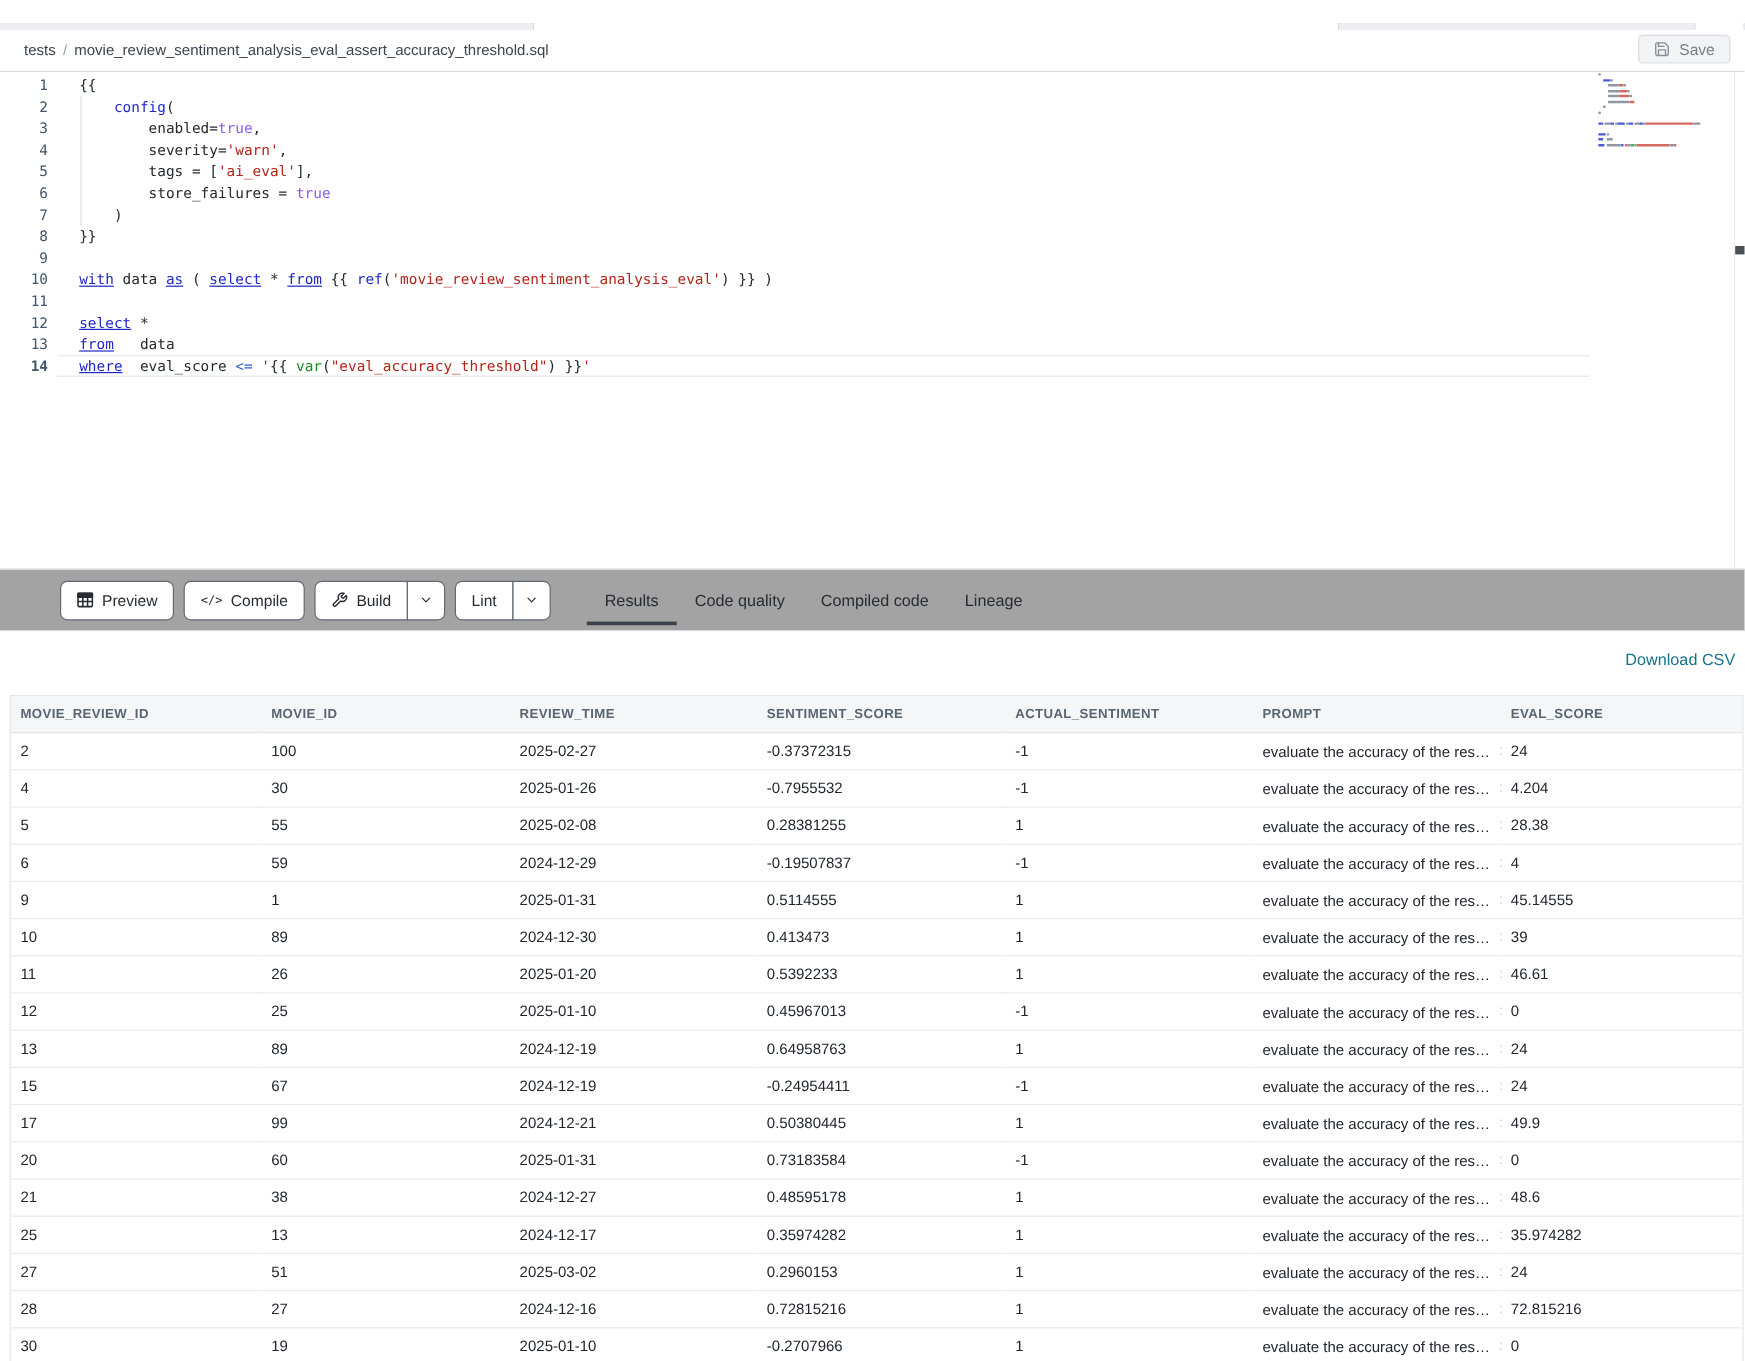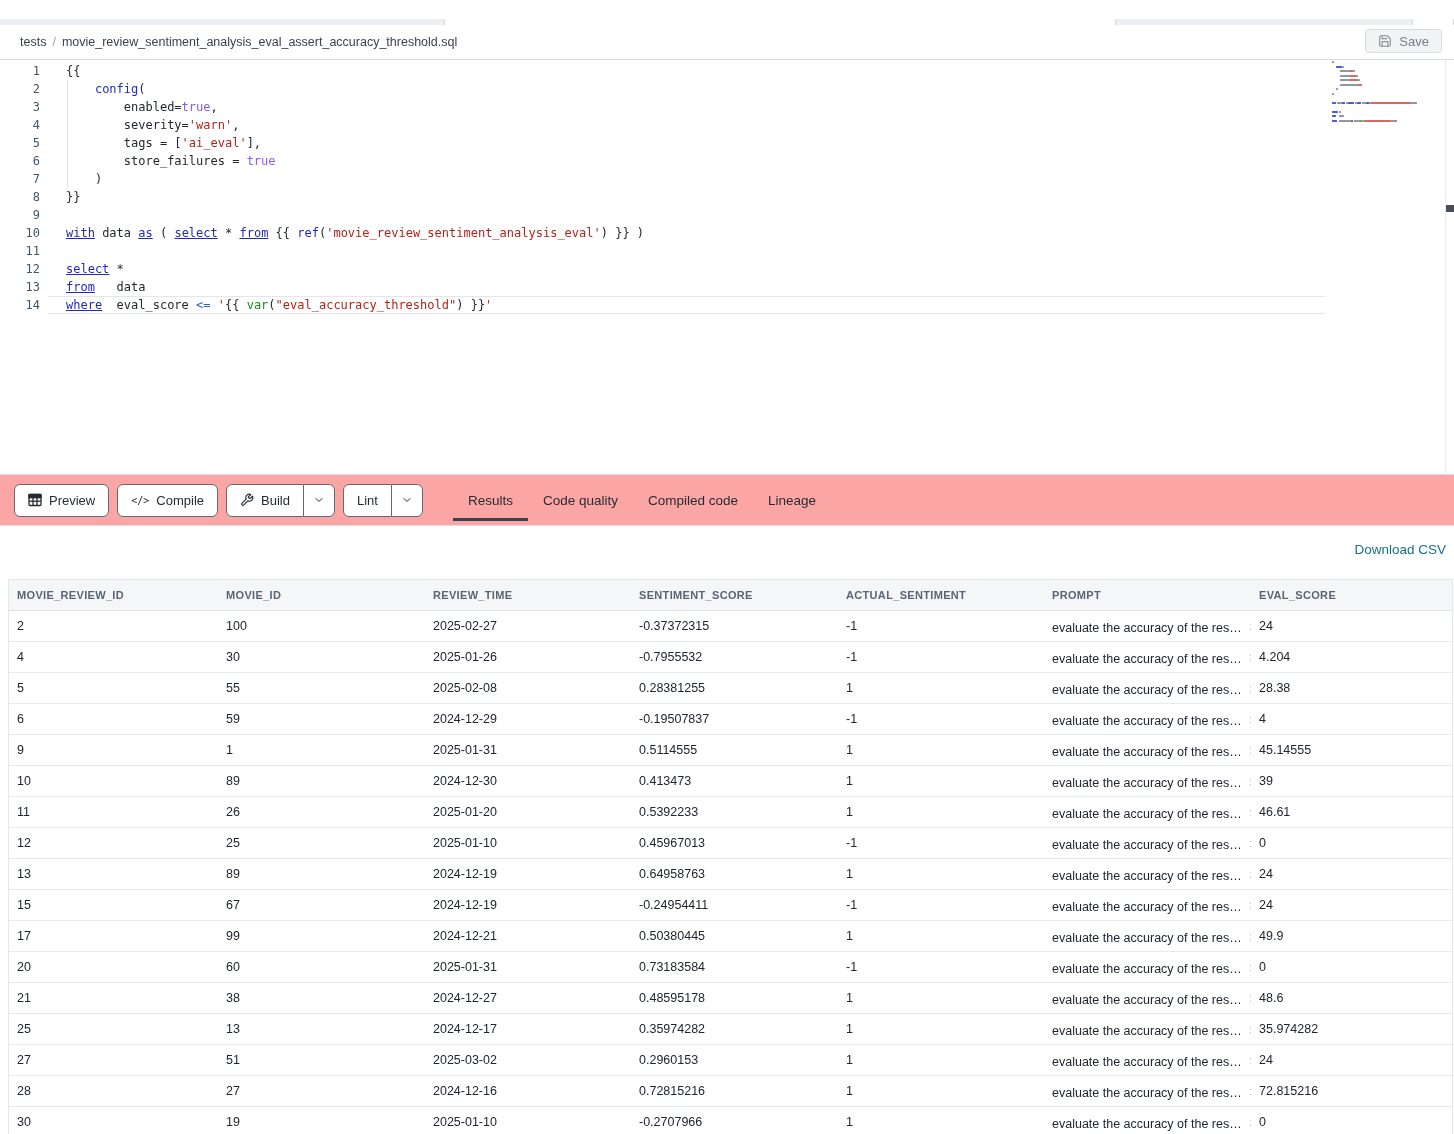--- a/index.html
+++ b/index.html
@@ -42,22 +42,22 @@
   .mm-b{display:inline-block;height:2.2px;border-radius:.5px;}
   .mmc-plain{background:#8f97a3;}
   .mmc-kw,.mmc-fn,.mmc-op{background:#4b5bd6;}
   .mmc-str,.mmc-atom{background:#d66a60;}
   .mmc-var{background:#5aae5a;}
 
   .vtrack{position:absolute;right:0;top:0;bottom:0;width:8px;border-left:1px solid #ececec;}
   .vthumb{position:absolute;right:0;top:145px;width:8px;height:7px;background:#4a4f55;}
 
   
-  .toolbar{position:absolute;left:0;top:455px;width:100%;height:52px;background:#fca5a5;
-    border-top:1px solid #d9dce1;border-bottom:1px solid #d9dce1;box-sizing:border-box;display:flex;align-items:center;}
+  .toolbar{position:absolute;left:0;top:455px;width:100%;height:52px;background:#a3a3a3;
+    border-top:1px solid #d9dce1;border-bottom:1px solid #d9dce1;box-sizing:border-box;display:flex;align-items:center;padding-left:36px;}
   .btngroup{display:flex;align-items:center;gap:8px;margin-left:14px;}
   .tbtn{height:33px;display:inline-flex;align-items:center;gap:7px;background:#fff;border:1px solid #616a75;
     border-radius:6px;padding:0 13px;font-size:13px;color:#262c33;font-family:"Liberation Sans",sans-serif;cursor:pointer;}
   .tbtn svg{stroke:#262c33;}
   .split{display:inline-flex;}
   .split .tbtn.left{border-radius:6px 0 0 6px;}
   .split .tbtn.right{border-radius:0 6px 6px 0;margin-left:-1px;padding:0 9px;}
   .codeglyph{font-family:"DejaVu Sans Mono",monospace;font-size:10px;color:#262c33;}
 
   .tabs{display:flex;height:100%;margin-left:30px;}
@@ -120,21 +120,21 @@
         <div style="height: 18px;">4</div>
         <div style="height: 18px;">5</div>
         <div style="height: 18px;">6</div>
         <div style="height: 18px;">7</div>
         <div style="height: 18px;">8</div>
         <div style="height: 18px;">9</div>
         <div style="height: 18px;">10</div>
         <div style="height: 18px;">11</div>
         <div style="height: 18px;">12</div>
         <div style="height: 18px;">13</div>
-        <div style="height: 18px;">14</div>
+        <div style="height: 18px; font-weight: bold;">14</div>
       </div>
     <div class="code"><div class="code-line"><span class="tk-plain">{{</span></div><div class="code-line"><span class="tk-plain">    </span><span class="tk-fn">config</span><span class="tk-plain">(</span></div><div class="code-line"><span class="tk-plain">        enabled=</span><span class="tk-atom">true</span><span class="tk-plain">,</span></div><div class="code-line"><span class="tk-plain">        severity=</span><span class="tk-str">'warn'</span><span class="tk-plain">,</span></div><div class="code-line"><span class="tk-plain">        tags = [</span><span class="tk-str">'ai_eval'</span><span class="tk-plain">],</span></div><div class="code-line"><span class="tk-plain">        store_failures = </span><span class="tk-atom">true</span></div><div class="code-line"><span class="tk-plain">    )</span></div><div class="code-line"><span class="tk-plain">}}</span></div><div class="code-line"></div><div class="code-line"><span class="tk-kw">with</span><span class="tk-plain"> data </span><span class="tk-kw">as</span><span class="tk-plain"> ( </span><span class="tk-kw">select</span><span class="tk-plain"> * </span><span class="tk-kw">from</span><span class="tk-plain"> {{ </span><span class="tk-fn">ref</span><span class="tk-plain">(</span><span class="tk-str">'movie_review_sentiment_analysis_eval'</span><span class="tk-plain">) }} )</span></div><div class="code-line"></div><div class="code-line"><span class="tk-kw">select</span><span class="tk-plain"> *</span></div><div class="code-line"><span class="tk-kw">from</span><span class="tk-plain">   data</span></div><div class="code-line active"><span class="tk-kw">where</span><span class="tk-plain">  eval_score </span><span class="tk-op">&lt;=</span><span class="tk-plain"> </span><span class="tk-str">'</span><span class="tk-plain">{{ </span><span class="tk-var">var</span><span class="tk-plain">(</span><span class="tk-str">"eval_accuracy_threshold"</span><span class="tk-plain">) }}</span><span class="tk-str">'</span></div></div>
     <div class="indent-guide"></div>
     <div class="minimap">
         <div class="mm-line"><span class="mm-b mmc-plain" style="width: 2.1px;"></span></div>
         <div class="mm-line"><span class="mm-sp" style="width: 4.2px;"></span><span class="mm-b mmc-fn" style="width: 6.3px;"></span><span class="mm-b mmc-plain" style="width: 2px;"></span></div>
         <div class="mm-line"><span class="mm-sp" style="width: 8.4px;"></span><span class="mm-b mmc-plain" style="width: 8.4px;"></span><span class="mm-b mmc-atom" style="width: 4.2px;"></span><span class="mm-b mmc-plain" style="width: 2px;"></span></div>
         <div class="mm-line"><span class="mm-sp" style="width: 8.4px;"></span><span class="mm-b mmc-plain" style="width: 9.45px;"></span><span class="mm-b mmc-str" style="width: 6.3px;"></span><span class="mm-b mmc-plain" style="width: 2px;"></span></div>
         <div class="mm-line"><span class="mm-sp" style="width: 8.4px;"></span><span class="mm-b mmc-plain" style="width: 8.4px;"></span><span class="mm-b mmc-str" style="width: 9.45px;"></span><span class="mm-b mmc-plain" style="width: 2.1px;"></span></div>
         <div class="mm-line"><span class="mm-sp" style="width: 8.4px;"></span><span class="mm-b mmc-plain" style="width: 17.85px;"></span><span class="mm-b mmc-atom" style="width: 4.2px;"></span></div>

